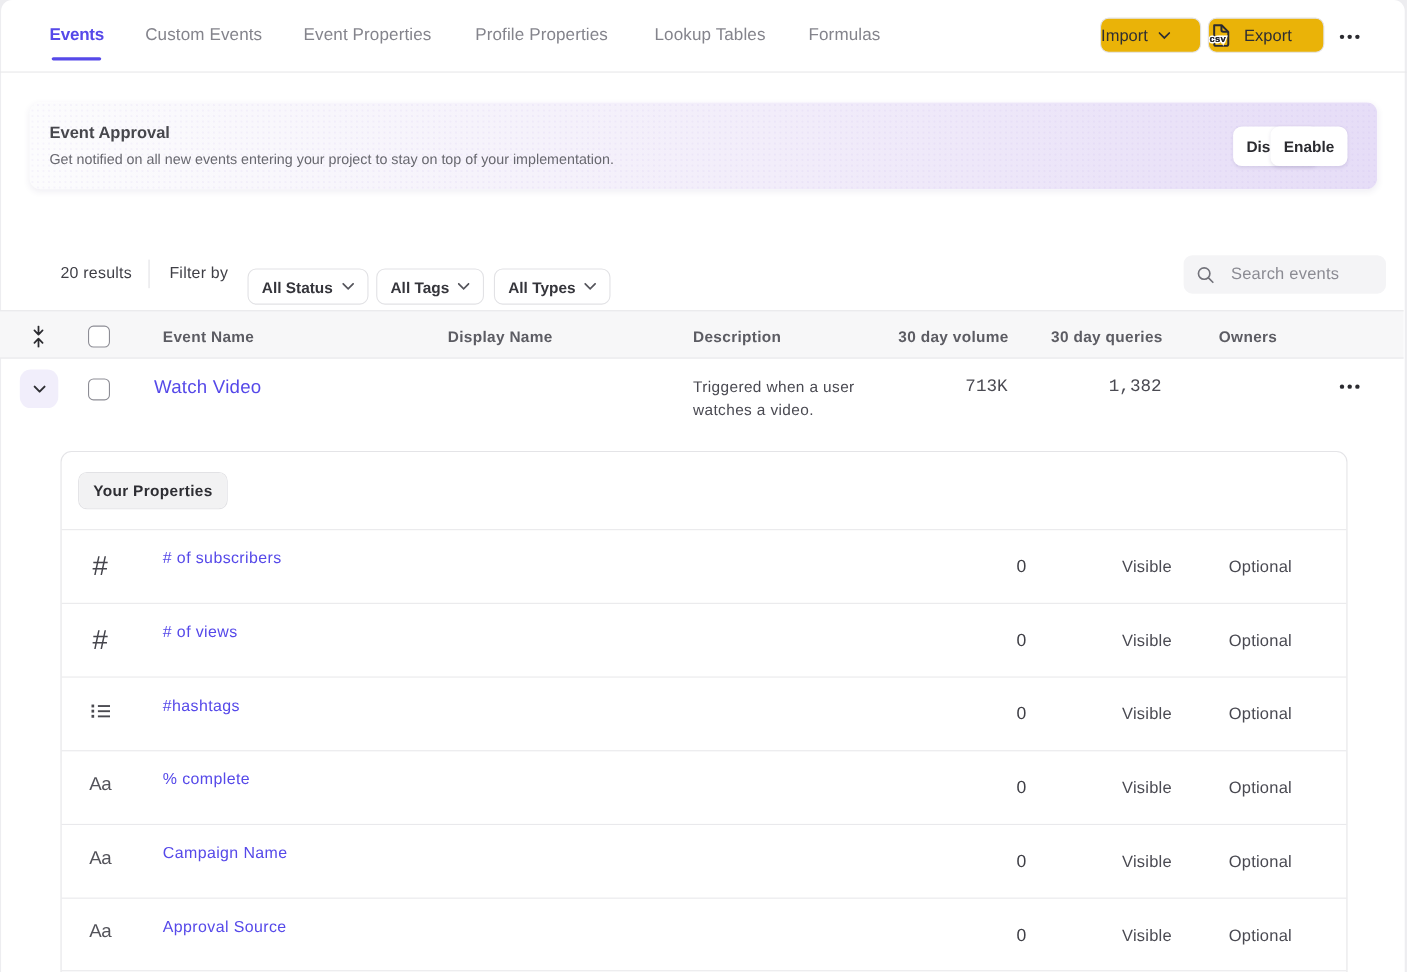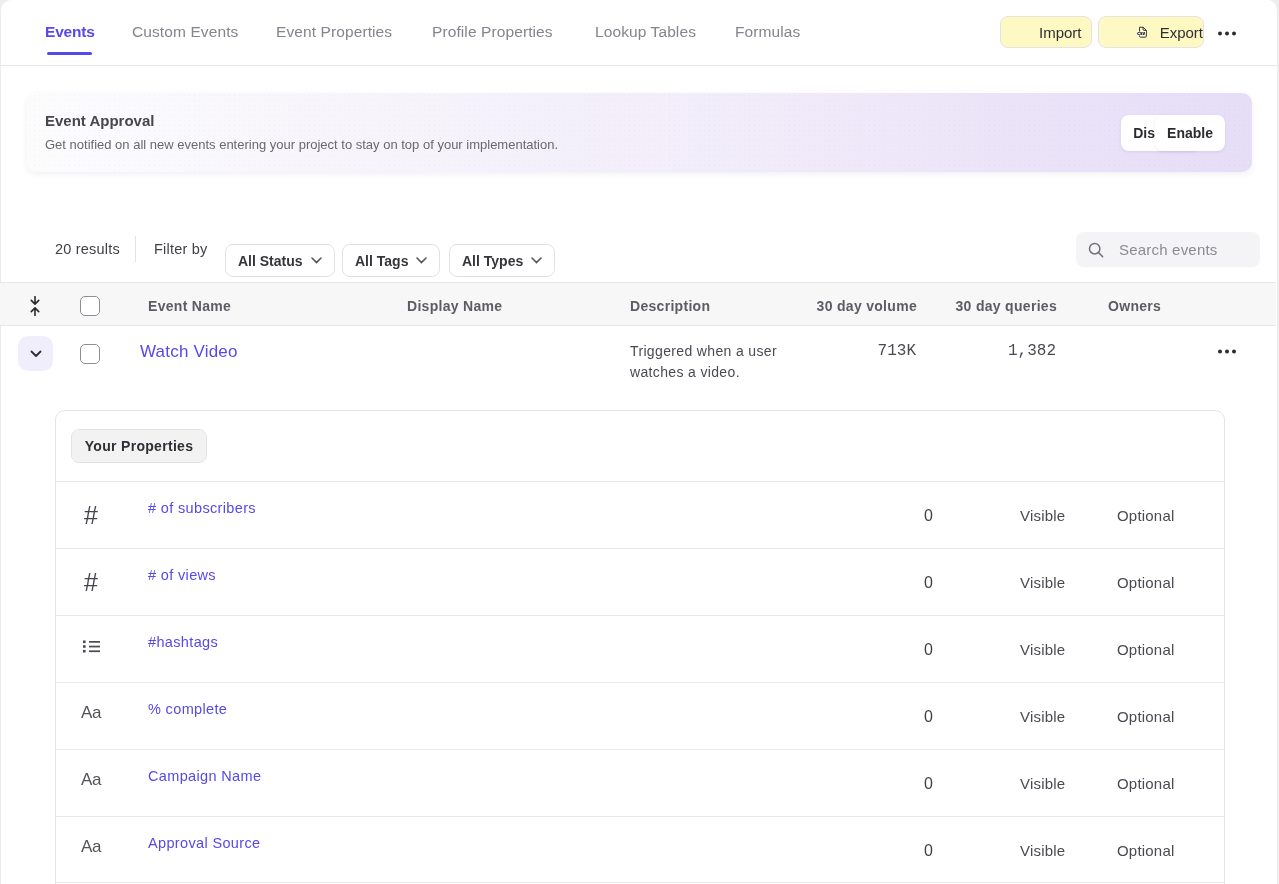--- a/index.html
+++ b/index.html
@@ -5,21 +5,21 @@
   * { margin:0; padding:0; box-sizing:border-box; }
   html,body { width:1279px; height:884px; overflow:hidden; }
   body { background:#ededf0; font-family:"Liberation Sans", sans-serif; position:relative; }
   .abs { position:absolute; }
   .card { position:absolute; left:1px; top:0; width:1276px; height:884px; background:#fff; border-radius:10px 10px 0 0; }
   
   .nav { position:absolute; left:0; top:0; width:100%; height:66px; border-bottom:1px solid #e8e8ea; }
   .tab { position:absolute; top:23px; font-size:15.5px; color:#84848c; white-space:nowrap; letter-spacing:0.1px; }
   .tab.active { color:#5649e9; font-weight:700; letter-spacing:-0.2px; }
   .tab-underline { position:absolute; left:47px; top:52px; width:45px; height:3px; border-radius:2px; background:#5649e9; }
-  .btn { position:absolute; border:1px solid #e3e3e6; border-radius:8px; background:#fef9c3; display:flex; align-items:center; justify-content:flex-start; font-size:15px; font-weight:500; color:#2e2e33;padding-left:38px; }
+  .btn { position:absolute; border:1px solid #e3e3e6; border-radius:8px; background:#eab308; display:flex; align-items:center; justify-content:flex-start; font-size:15px; font-weight:500; color:#2e2e33; }
   
   .banner { position:absolute; left:27px; top:93px; width:1225px; height:79px; border-radius:10px;
             background-image:radial-gradient(rgba(150,120,220,0.07) 0.6px, transparent 0.7px), linear-gradient(90deg, #fcfcfd 0%, #f2edfa 55%, #e6ddf7 100%);
             background-size:5px 5px, 100% 100%;
             box-shadow:0 2px 6px rgba(60,50,110,0.08); }
   .banner h3 { font-size:15px; font-weight:700; color:#47474d; position:absolute; left:18px; top:19px; }
   .banner p { font-size:13px; letter-spacing:0; color:#68686f; position:absolute; left:18px; top:44px;text-align:center; }
   .wbtn { position:absolute; top:22px; height:36px; background:#fff; border-radius:8px; display:flex; align-items:center; justify-content:center; font-size:14px; font-weight:700; color:#2b2b30; box-shadow:0 1px 3px rgba(60,50,110,0.10); }
   
   .fbtn { position:absolute; top:232px; height:33px; border:1px solid #e2e2e5; border-radius:8px; background:#fff; display:flex; align-items:center; font-size:14px; font-weight:700; color:#35353b; padding:0 12px;margin-top:12px; }

